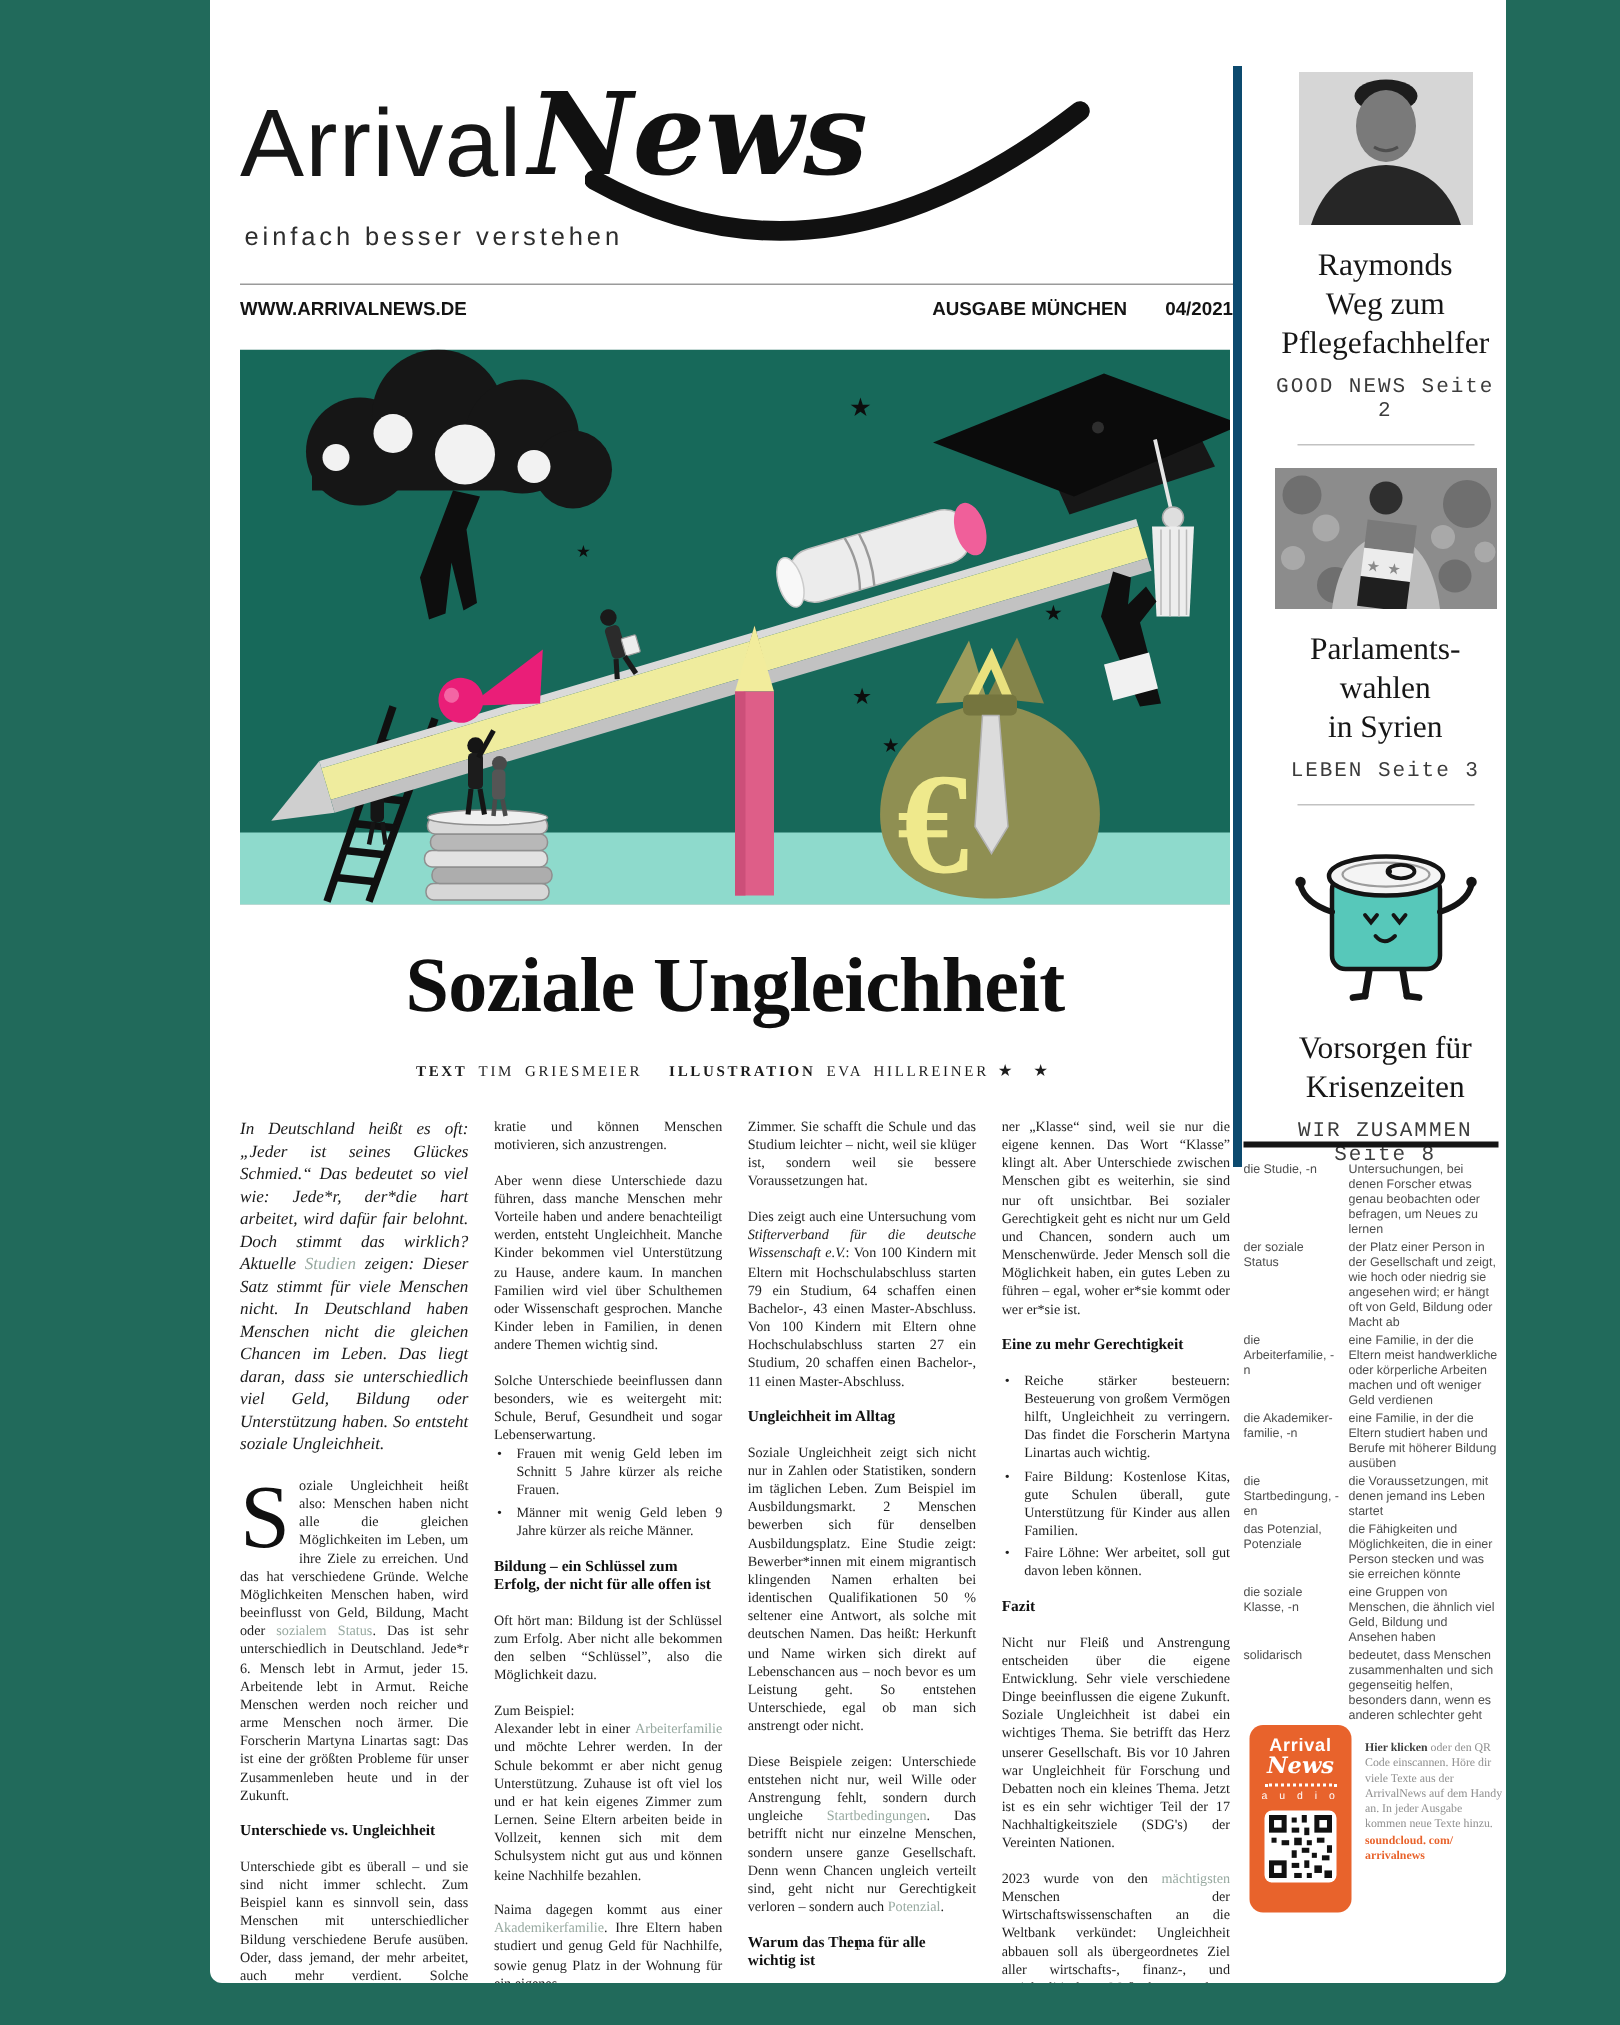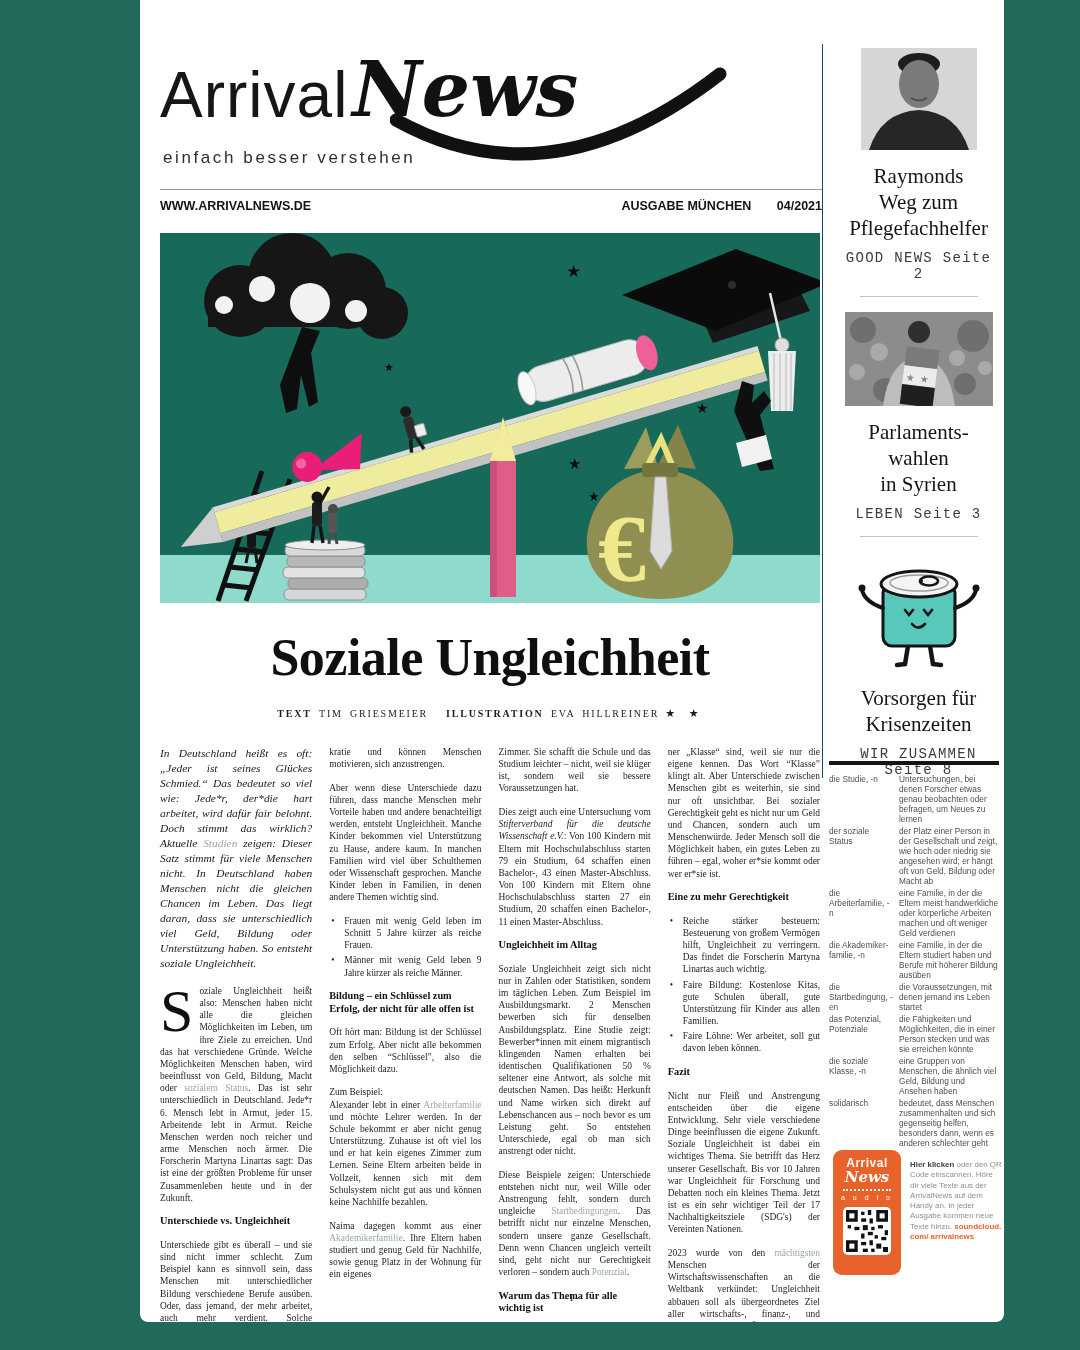--- a/index.html
+++ b/index.html
@@ -45,21 +45,21 @@
   .col p.li::before{content:"\2022";position:absolute;left:2px;}
   .col p.li-last{margin-bottom:11.5px;}
   .col p.tight{margin-bottom:0;}
   .dropcap{float:left;font-size:60px;line-height:46px;margin:3px 6px 0 0;color:#101010;}
   .seg-hl{color:#97a9a0;}
   .seg-i{font-style:italic;}
   .seg-b{font-weight:bold;color:#3f3f3f;}
   .seg-o{font-weight:bold;color:#e8632c;}
 
   
-  .sidebar{left:682px;top:44px;width:163px;border-left:1px solid #0c4a6e;padding-left:14px;
+  .sidebar{left:682px;top:44px;width:163px;border-left:6px solid #0c4a6e;padding-left:14px;
            text-align:center;}
   .s-img{margin:4px auto 13px;display:block;}
   .s-title{font-size:21px;line-height:26px;color:#161616;}
   .s-kicker{font-size:14px;letter-spacing:1.3px;color:#3c3c3c;margin-top:9px;font-family:Liberation Mono, monospace;}
   .s-div{width:118px;border-top:1px solid #c2c2c2;margin:14px auto 15px;height:0;}
 
   
   .glossary{left:689px;top:761px;width:170px;font-family:"Liberation Sans",sans-serif;}
   .g-bar{height:4px;background:#151515;margin-bottom:9px;}
   .g-row{display:flex;margin-bottom:2px;font-size:8.3px;line-height:10px;color:#4e4e4e;}
@@ -70,21 +70,21 @@
   .audio-box{left:693px;top:1150px;width:68px;height:118px;background:#e8632c;border-radius:9px;
              text-align:center;color:#fff;font-family:"Liberation Sans",sans-serif;padding-top:7px;
              box-sizing:content-box;}
   .ab-logo1{font-size:12px;font-weight:bold;letter-spacing:0.5px;line-height:13px;}
   .ab-logo2{font-family:"DejaVu Serif",serif;font-style:italic;font-weight:bold;font-size:15px;
             line-height:15px;}
   .ab-dots{border-top:2px dotted #fff;width:48px;margin:4px auto 3px;height:0;}
   .ab-audio{font-size:7px;letter-spacing:3px;}
   .ab-qr{width:48px;height:48px;background:#fff;border-radius:5px;margin:6px auto 0;padding:3px;
          box-sizing:border-box;}
-  .audio-text{left:770px;top:1160px;width:92px;font-family:Liberation Sans, sans-serif;
+  .audio-text{left:770px;top:1160px;width:92px;font-family:Liberation Serif, serif;
               font-size:7.9px;line-height:10.3px;color:#8f8f8f;text-align:left;}
 
   .pagenum{left:0;top:1292px;width:864px;text-align:center;font-size:10px;letter-spacing:1px;color:#222;}
 </style>
 </head>
 <body>
 
 <div class="page">
 
   <div class="abs logo-row">
@@ -246,20 +246,21 @@
   <div class="abs columns">
     <div class="col">
       <p class="intro"><span>In Deutschland heißt es oft: „Jeder ist seines Glückes Schmied.“ Das bedeutet so viel wie: Jede*r, der*die hart arbeitet, wird dafür fair belohnt. Doch stimmt das wirklich? Aktuelle </span><span class="seg-hl">Studien</span><span> zeigen: Dieser Satz stimmt für viele Menschen nicht. In Deutschland haben Menschen nicht die gleichen Chancen im Leben. Das liegt daran, dass sie unterschiedlich viel Geld, Bildung oder Unterstützung haben. So entsteht soziale Ungleichheit.</span></p>
       <p><span class="dropcap">S</span><span><span>oziale Ungleichheit heißt also: Menschen haben nicht alle die gleichen Möglichkeiten im Leben, um ihre Ziele zu erreichen. Und das hat verschiedene Gründe. Welche Möglichkeiten Menschen haben, wird beeinflusst von Geld, Bildung, Macht oder </span><span class="seg-hl">sozialem Status</span><span>. Das ist sehr unterschiedlich in Deutschland. Jede*r 6. Mensch lebt in Armut, jeder 15. Arbeitende lebt in Armut. Reiche Menschen werden noch reicher und arme Menschen noch ärmer. Die Forscherin Martyna Linartas sagt: Das ist eine der größten Probleme für unser Zusammenleben heute und in der Zukunft.</span></span></p>
       <h4>Unterschiede vs. Ungleichheit</h4>
       <p>Unterschiede gibt es überall – und sie sind nicht immer schlecht. Zum Beispiel kann es sinnvoll sein, dass Menschen mit unterschiedlicher Bildung verschiedene Berufe ausüben. Oder, dass jemand, der mehr arbeitet, auch mehr verdient. Solche Unterschiede gehören zur Demo-</p>
     </div>
     <div class="col">
       <p>kratie und können Menschen motivieren, sich anzustrengen.</p>
       <p>Aber wenn diese Unterschiede dazu führen, dass manche Menschen mehr Vorteile haben und andere benachteiligt werden, entsteht Ungleichheit. Manche Kinder bekommen viel Unterstützung zu Hause, andere kaum. In manchen Familien wird viel über Schulthemen oder Wissenschaft gesprochen. Manche Kinder leben in Familien, in denen andere Themen wichtig sind.</p>
+      <p class="tight">Solche Unterschiede beeinflussen dann besonders, wie es weitergeht mit: Schule, Beruf, Gesundheit und sogar Lebenserwartung.</p>
       <p class="li">Frauen mit wenig Geld leben im Schnitt 5 Jahre kürzer als reiche Frauen.</p>
       <p class="li li-last">Männer mit wenig Geld leben 9 Jahre kürzer als reiche Männer.</p>
       <h4>Bildung – ein Schlüssel zum Erfolg, der nicht für alle offen ist</h4>
       <p>Oft hört man: Bildung ist der Schlüssel zum Erfolg. Aber nicht alle bekommen den selben “Schlüssel”, also die Möglichkeit dazu.</p>
       <p class="tight">Zum Beispiel:</p>
       <p><span>Alexander lebt in einer </span><span class="seg-hl">Arbeiterfamilie</span><span> und möchte Lehrer werden. In der Schule bekommt er aber nicht genug Unterstützung. Zuhause ist oft viel los und er hat kein eigenes Zimmer zum Lernen. Seine Eltern arbeiten beide in Vollzeit, kennen sich mit dem Schulsystem nicht gut aus und können keine Nachhilfe bezahlen.</span></p>
       <p><span>Naima dagegen kommt aus einer </span><span class="seg-hl">Akademikerfamilie</span><span>. Ihre Eltern haben studiert und genug Geld für Nachhilfe, sowie genug Platz in der Wohnung für ein eigenes</span></p>
     </div>
     <div class="col">
       <p>Zimmer. Sie schafft die Schule und das Studium leichter – nicht, weil sie klüger ist, sondern weil sie bessere Voraussetzungen hat.</p>

